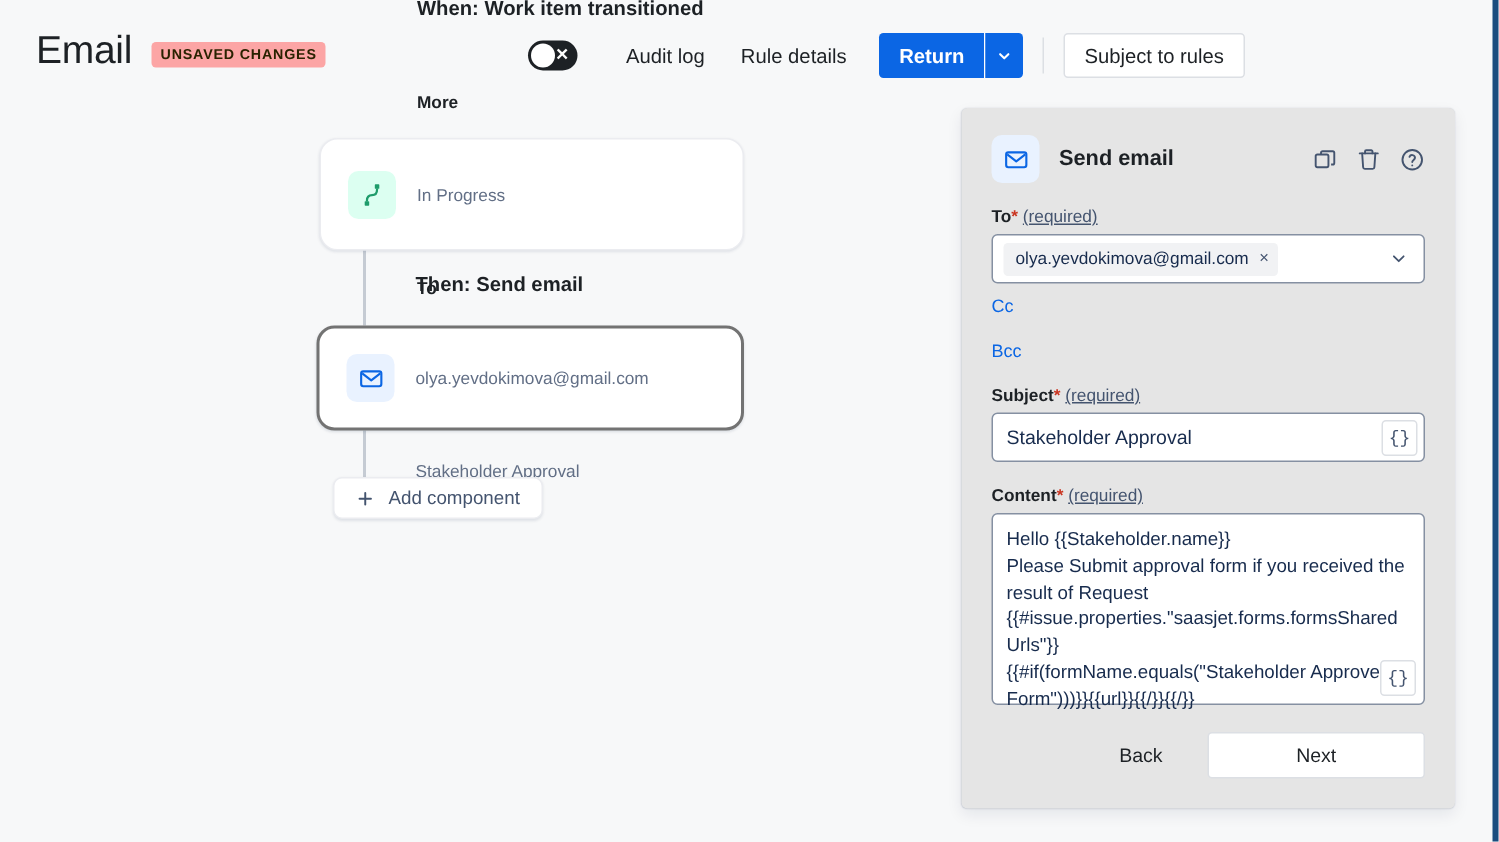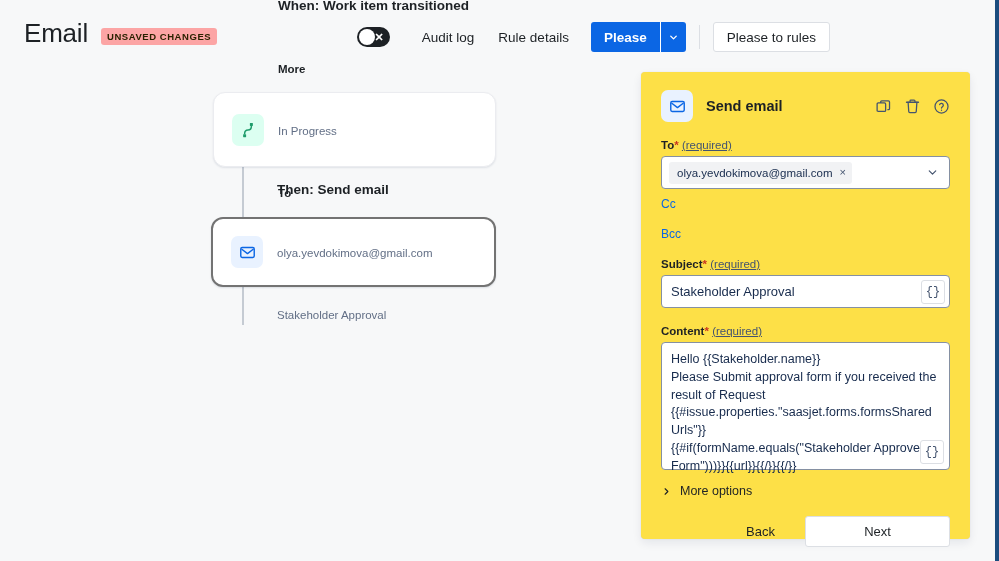--- a/index.html
+++ b/index.html
@@ -109,21 +109,21 @@
     background:#fff; border:1px solid #ebecf0; border-radius:6px;
     box-shadow:0 1px 2px rgba(9,30,66,.10);
     height:28px; padding:0 14px; cursor:pointer;
     display:flex; align-items:center; gap:9px;
     font-size:12.5px; color:#44546f; font-family:inherit;
   }
 
   
   .panel {
     position:absolute; left:641px; top:72px; width:329px; height:467px;
-    background:#fde047; border-radius:4px;
+    background:#e5e5e5; border-radius:4px;
     box-shadow:0 0 1px rgba(9,30,66,.18), 0 4px 10px rgba(9,30,66,.08);
     padding:18px 20px 0 20px;
   }
   .panel-head { display:flex; align-items:center; height:32px; }
   .panel-head-title {
     font-size:14.5px; font-weight:700; color:#1d2125; margin-left:13px; flex:1;
   }
   .panel-icons { display:flex; align-items:center; gap:12px; }
   .pic { cursor:pointer; display:flex; }
 
@@ -204,31 +204,31 @@
   <div class="header-actions">
     <div class="toggle">
       <div class="knob"></div>
       <div class="x">✕</div>
     </div>
 
     <button class="hdr-link">Audit log</button>
     <button class="hdr-link">Rule details</button>
 
     <div class="split-btn">
-      <button class="btn-update">Please</button>
+      <button class="btn-update">Return</button>
       <button class="btn-update-caret">
         <svg width="11" height="11" viewBox="0 0 24 24" fill="none" stroke="#ffffff" stroke-width="3" stroke-linecap="round" stroke-linejoin="round">
             <polyline points="6 9 12 15 18 9"></polyline>
           </svg>
       </button>
     </div>
 
     <div class="hdr-divider"></div>
 
-    <button class="btn-return">Please to rules</button>
+    <button class="btn-return">Subject to rules</button>
   </div>
 </div>
 
 <div class="canvas">
 
   <div class="connector" style="top:95px; height:50px;"></div>
   <div class="connector" style="top:215px; height:38px;"></div>
 
   <div class="flow-card" style="left:213px; top:20px; width:283px; height:75px;">
     <div class="flow-icon green">
@@ -254,20 +254,27 @@
         <polyline points="3.5 7 12 13.5 20.5 7"></polyline>
       </svg>
     </div>
     <div class="flow-body">
       <div class="flow-title">Then: Send email</div>
       <div class="flow-sub">olya.yevdokimova@gmail.com</div>
       <div class="flow-sub">Stakeholder Approval</div>
     </div>
   </div>
 
+  <button class="add-component">
+    <svg width="13" height="13" viewBox="0 0 24 24" fill="none" stroke="#44546f" stroke-width="2.4" stroke-linecap="round">
+      <line x1="12" y1="5" x2="12" y2="19"></line>
+        <line x1="5" y1="12" x2="19" y2="12"></line>
+    </svg>
+    <span>Add component</span>
+  </button>
 </div>
 
 <div class="panel">
 
   <div class="panel-head">
     <div class="flow-icon blue" style="margin-right:0;">
       <svg width="17" height="17" viewBox="0 0 24 24" fill="none" stroke="#0b66e4" stroke-width="2" stroke-linejoin="round">
         <rect x="2.5" y="5" width="19" height="14" rx="2"></rect>
         <polyline points="3.5 7 12 13.5 20.5 7"></polyline>
       </svg>
@@ -331,26 +338,20 @@
     <span class="req-text">(required)</span>
   </div>
   <div class="textarea-box">
     <div class="textarea-content">Hello {{Stakeholder.name}}
 Please Submit approval form if you received the result of Request
 {{#issue.properties."saasjet.forms.formsSharedUrls"}}
 {{#if(formName.equals("Stakeholder Approver Form")))}}{{url}}{{/}}{{/}}</div>
     <span class="smart-btn">{}</span>
   </div>
 
-  <div class="more-options">
-    <svg width="11" height="11" viewBox="0 0 24 24" fill="none" stroke="#1d2125" stroke-width="2.4" stroke-linecap="round" stroke-linejoin="round">
-        <polyline points="9 6 15 12 9 18"></polyline>
-      </svg>
-    <span>More options</span>
-  </div>
 
   <div class="panel-footer">
     <button class="btn-back">Back</button>
     <button class="btn-next">Next</button>
   </div>
 </div>
 
 <div class="app-right-edge"></div>
 
 </body></html>

